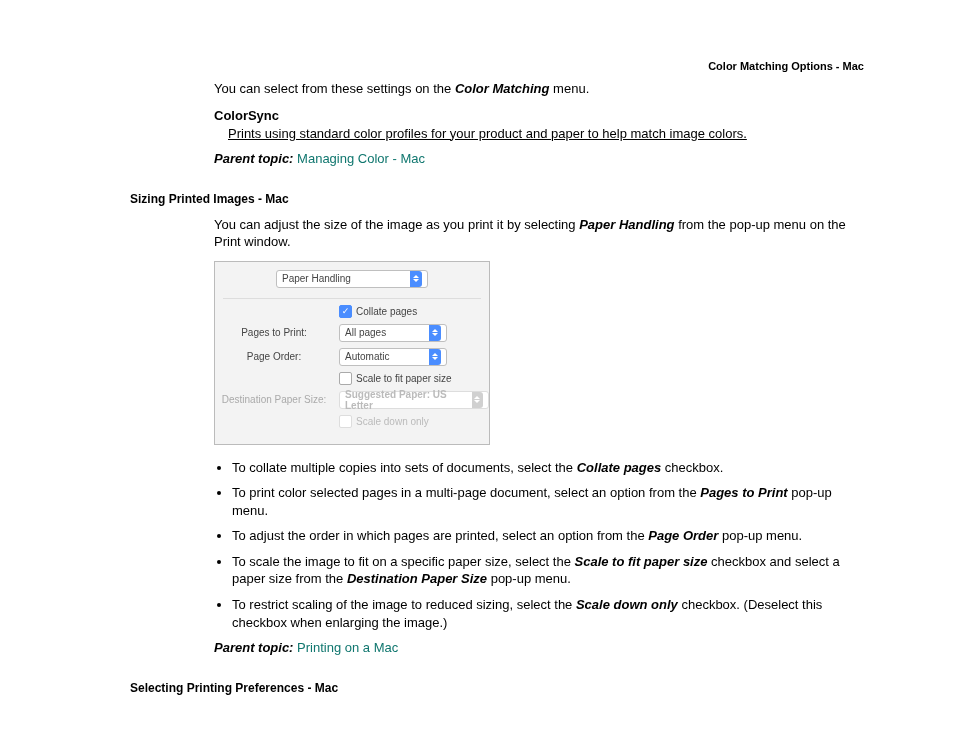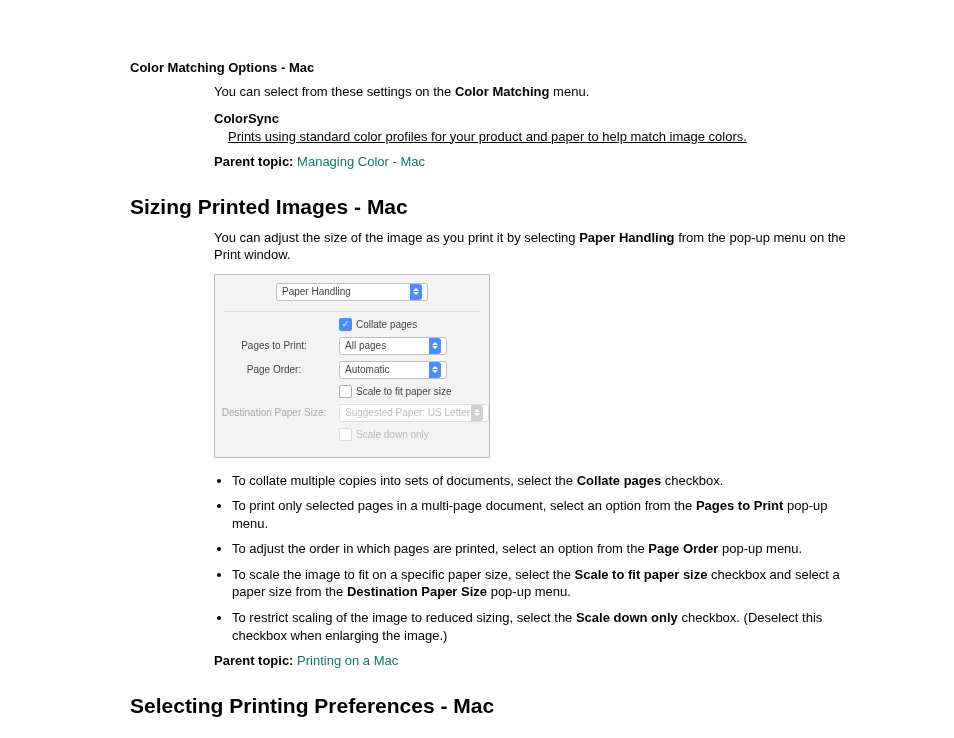--- a/index.html
+++ b/index.html
@@ -9,22 +9,23 @@
     margin: 0;
     padding: 0;
     background: #fff;
     width: 954px;
   }
   .page {
     padding: 60px 90px 30px 130px;
   }
   .sec-title-sm {
     font-weight: bold;
-    font-size: 13px;
+    font-size: 11px;
     margin: 0 0 8px 0;
+    text-align: right;
   }
   .indent {
     margin-left: 84px;
   }
   .para {
     margin: 0 0 10px 0;
     line-height: 1.35;
   }
   .def-term {
     font-weight: bold;
@@ -37,24 +38,24 @@
   }
   .parent-topic {
     margin-top: 6px;
   }
   .link {
     color: #0f766e;
     text-decoration: none;
   }
   .h2 {
     font-weight: bold;
-    font-size: 21px;
+    font-size: 12px;
     margin: 24px 0 10px 0;
   }
-  .bold { font-weight: bold; }
+  .bold { font-weight: bold; font-style: italic; }
   ul.bullets {
     margin: 8px 0 8px 0;
     padding-left: 18px;
   }
   ul.bullets li {
     margin-bottom: 8px;
     line-height: 1.35;
   }
   
   .dialog-box {
@@ -214,21 +215,21 @@
           <div class="dlg-label"></div>
           <div class="dlg-field">
             <span class="dlg-check"></span>
             <span class="dlg-chk-label">Scale to fit paper size</span>
           </div>
         </div>
 
         <div class="dlg-row">
           <div class="dlg-label disabled">Destination Paper Size:</div>
           <div class="dlg-field">
-            <div class="dlg-select disabled" style="width:138px;">
+            <div class="dlg-select disabled" style="width:138px;font-weight:bold;">
               <span>Suggested Paper: US Letter</span>
               <div class="dlg-arrow disabled">
                   <div class="tri-up"></div>
                   <div class="tri-dn"></div>
                 </div>
             </div>
           </div>
         </div>
 
         <div class="dlg-row">
@@ -239,21 +240,21 @@
           </div>
         </div>
       </div>
     </div>
 
     <ul class="bullets">
       <li>
         <span>To collate multiple copies into sets of documents, select the </span><span class="bold">Collate pages</span><span> checkbox.</span>
       </li>
       <li>
-        <span>To print only selected pages in a multi-page document, select an option from the </span><span class="bold">Pages to Print</span><span> pop-up menu.</span>
+        <span>To print color selected pages in a multi-page document, select an option from the </span><span class="bold">Pages to Print</span><span> pop-up menu.</span>
       </li>
       <li>
         <span>To adjust the order in which pages are printed, select an option from the </span><span class="bold">Page Order</span><span> pop-up menu.</span>
       </li>
       <li>
         <span>To scale the image to fit on a specific paper size, select the </span><span class="bold">Scale to fit paper size</span><span> checkbox and select a paper size from the </span><span class="bold">Destination Paper Size</span><span> pop-up menu.</span>
       </li>
       <li>
         <span>To restrict scaling of the image to reduced sizing, select the </span><span class="bold">Scale down only</span><span> checkbox. (Deselect this checkbox when enlarging the image.)</span>
       </li>

